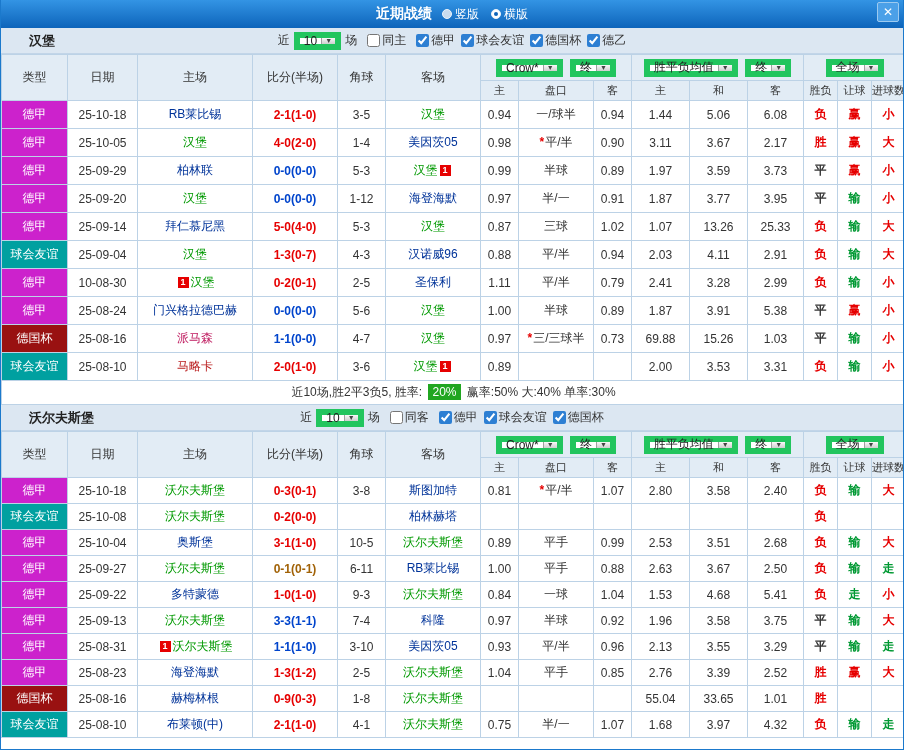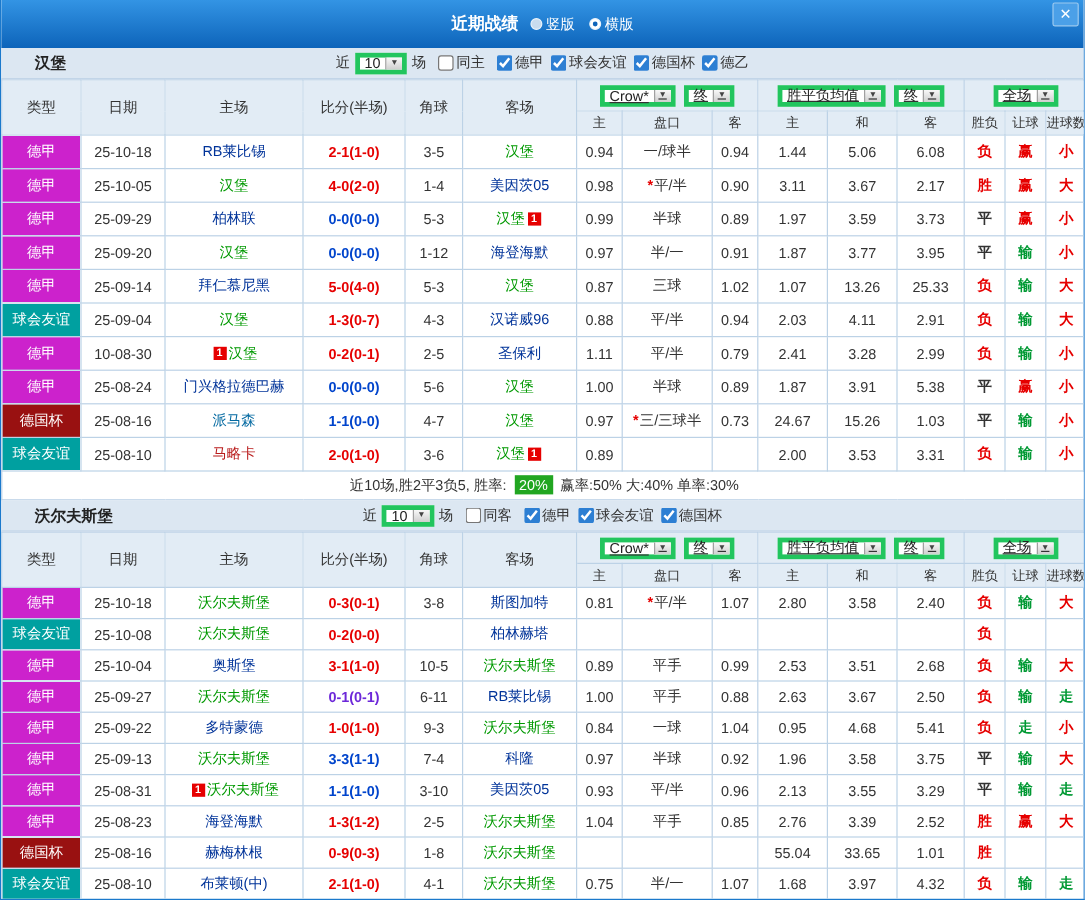--- a/index.html
+++ b/index.html
@@ -7,21 +7,21 @@
   body {
     width:904px; height:750px; overflow:hidden; background:#fff;
     font-family:"Liberation Sans","DejaVu Sans",sans-serif;
     font-size:12px; color:#333;
   }
   #dialog { width:904px; height:750px; overflow:hidden;
     border-left:1px solid #1b79cc; border-right:1px solid #1b79cc; border-bottom:1px solid #1b79cc; }
 
   
   .titlebar {
-    height:40px; background:linear-gradient(180deg,#3394e4,#0d64ba);
+    height:28px; background:linear-gradient(180deg,#3394e4,#0d64ba);
     display:flex; align-items:center; justify-content:center;
     position:relative; color:#fff;
   }
   .titlebar-center { display:flex; align-items:center; gap:10px; }
   .dialog-title { font-weight:bold; font-size:14px; }
   #layout-radios { display:inline-flex; gap:12px; }
   .radio-opt { display:inline-flex; align-items:center; gap:3px; cursor:pointer; }
   .radio-circle { width:10px; height:10px; border-radius:50%; background:#c9dcee;
     border:1px solid #eaf3fb; position:relative; }
   .radio-circle.sel { background:#fff; }
@@ -34,34 +34,34 @@
   
   .section-bar { height:26px; background:#dce7f2; border-bottom:1px solid #c2d5e8;
     display:flex; align-items:center; position:relative; }
   .team-name { position:absolute; left:28px; font-weight:bold; color:#222; font-size:13px; }
   .filter-group { margin:0 auto; display:flex; align-items:center; gap:4px; }
   .chk { display:inline-flex; align-items:center; margin-left:6px; cursor:pointer; }
   .chk input { width:13px; height:13px; margin:0 2px 0 0; accent-color:#2d7fd3; }
 
   
   .sel-box { display:inline-flex; align-items:center; background:#fff;
-    border:4px solid #22c55e; height:18px; padding:0 0 0 4px; gap:4px; cursor:pointer; vertical-align:middle; }
+    border:6px solid #22c55e; height:18px; padding:0 0 0 4px; gap:4px; cursor:pointer; vertical-align:middle; }
   .sel-text { font-size:12px; color:#222; white-space:nowrap; }
   .sel-arrow { display:inline-flex; align-items:center; justify-content:center;
     width:14px; align-self:stretch; background:linear-gradient(#f8f8f8,#cfcfcf);
     border-left:1px solid #a0a0a0; font-size:7px; color:#444; }
 
   
   table.stats { border-collapse:collapse; table-layout:fixed; width:904px; font-size:12px; }
   .stats th, .stats td { border:1px solid #bcd2e6; text-align:center;
     overflow:hidden; white-space:nowrap; padding:0; }
   .stats thead th { background:#e2ecf5; font-weight:normal; color:#333; }
   .h1 th { height:26px; }
   .h2 th { height:20px; font-size:11px; }
-  .grp .sel-box { margin:0 2px;text-decoration:underline; }
+  .grp .sel-box { margin:0 2px; }
   .s1 tr.mrow { height:28px; }
   .s2 tr.mrow { height:26px; }
   td.type { color:#fff; }
   td.score { font-weight:bold; }
   td.resc { font-weight:bold; }
   td.num { color:#333; }
   .star { color:#e60000; font-weight:bold; margin-right:1px; }
   .rc-badge { display:inline-block; width:11px; height:11px; line-height:11px;
     color:#fff; font-size:9px; font-weight:bold; text-align:center; margin:0 2px; vertical-align:1px; }
   td.summary { height:24px; text-align:center; background:#fff; }
@@ -317,28 +317,28 @@
               <td class="num">1.87</td>
               <td class="num">3.91</td>
               <td class="num">5.38</td>
               <td class="resc" style="color: rgb(51, 51, 51);">平</td>
               <td class="resc" style="color: rgb(230, 0, 0);">赢</td>
               <td class="resc" style="color: rgb(230, 0, 0);">小</td>
             </tr>
             <tr class="mrow">
               <td class="type" style="background: rgb(153, 17, 17);">德国杯</td>
               <td>25-08-16</td>
-              <td class="team"><span class="tname" style="color: #0369a1;">派马森</span></td>
+              <td class="team"><span class="tname" style="color: #be185d;">派马森</span></td>
               <td class="score" style="color: rgb(0, 68, 204);">1-1(0-0)</td>
               <td>4-7</td>
               <td class="team"><span class="tname" style="color: rgb(0, 153, 0);">汉堡</span></td>
               <td class="num">0.97</td>
               <td class="num"><span class="star">*</span>三/三球半</td>
               <td class="num">0.73</td>
-              <td class="num">24.67</td>
+              <td class="num">69.88</td>
               <td class="num">15.26</td>
               <td class="num">1.03</td>
               <td class="resc" style="color: rgb(51, 51, 51);">平</td>
               <td class="resc" style="color: rgb(0, 153, 51);">输</td>
               <td class="resc" style="color: rgb(230, 0, 0);">小</td>
             </tr>
             <tr class="mrow">
               <td class="type" style="background: rgb(0, 160, 160);">球会友谊</td>
               <td>25-08-10</td>
               <td class="team"><span class="tname" style="color: #b91c1c;">马略卡</span></td>
@@ -502,21 +502,21 @@
               <td class="num">3.51</td>
               <td class="num">2.68</td>
               <td class="resc" style="color: rgb(230, 0, 0);">负</td>
               <td class="resc" style="color: rgb(0, 153, 51);">输</td>
               <td class="resc" style="color: rgb(230, 0, 0);">大</td>
             </tr>
             <tr class="mrow">
               <td class="type" style="background: rgb(204, 34, 204);">德甲</td>
               <td>25-09-27</td>
               <td class="team"><span class="tname" style="color: rgb(0, 153, 0);">沃尔夫斯堡</span></td>
-              <td class="score" style="color: #6d28d9;">0-1(0-1)</td>
+              <td class="score" style="color: #a16207;">0-1(0-1)</td>
               <td>6-11</td>
               <td class="team"><span class="tname" style="color: rgb(0, 51, 153);">RB莱比锡</span></td>
               <td class="num">1.00</td>
               <td class="num">平手</td>
               <td class="num">0.88</td>
               <td class="num">2.63</td>
               <td class="num">3.67</td>
               <td class="num">2.50</td>
               <td class="resc" style="color: rgb(230, 0, 0);">负</td>
               <td class="resc" style="color: rgb(0, 153, 51);">输</td>
@@ -525,21 +525,21 @@
             <tr class="mrow">
               <td class="type" style="background: rgb(204, 34, 204);">德甲</td>
               <td>25-09-22</td>
               <td class="team"><span class="tname" style="color: rgb(0, 51, 153);">多特蒙德</span></td>
               <td class="score" style="color: rgb(230, 0, 0);">1-0(1-0)</td>
               <td>9-3</td>
               <td class="team"><span class="tname" style="color: rgb(0, 153, 0);">沃尔夫斯堡</span></td>
               <td class="num">0.84</td>
               <td class="num">一球</td>
               <td class="num">1.04</td>
-              <td class="num">0.95</td>
+              <td class="num">1.53</td>
               <td class="num">4.68</td>
               <td class="num">5.41</td>
               <td class="resc" style="color: rgb(230, 0, 0);">负</td>
               <td class="resc" style="color: rgb(0, 153, 51);">走</td>
               <td class="resc" style="color: rgb(230, 0, 0);">小</td>
             </tr>
             <tr class="mrow">
               <td class="type" style="background: rgb(204, 34, 204);">德甲</td>
               <td>25-09-13</td>
               <td class="team"><span class="tname" style="color: rgb(0, 153, 0);">沃尔夫斯堡</span></td>

